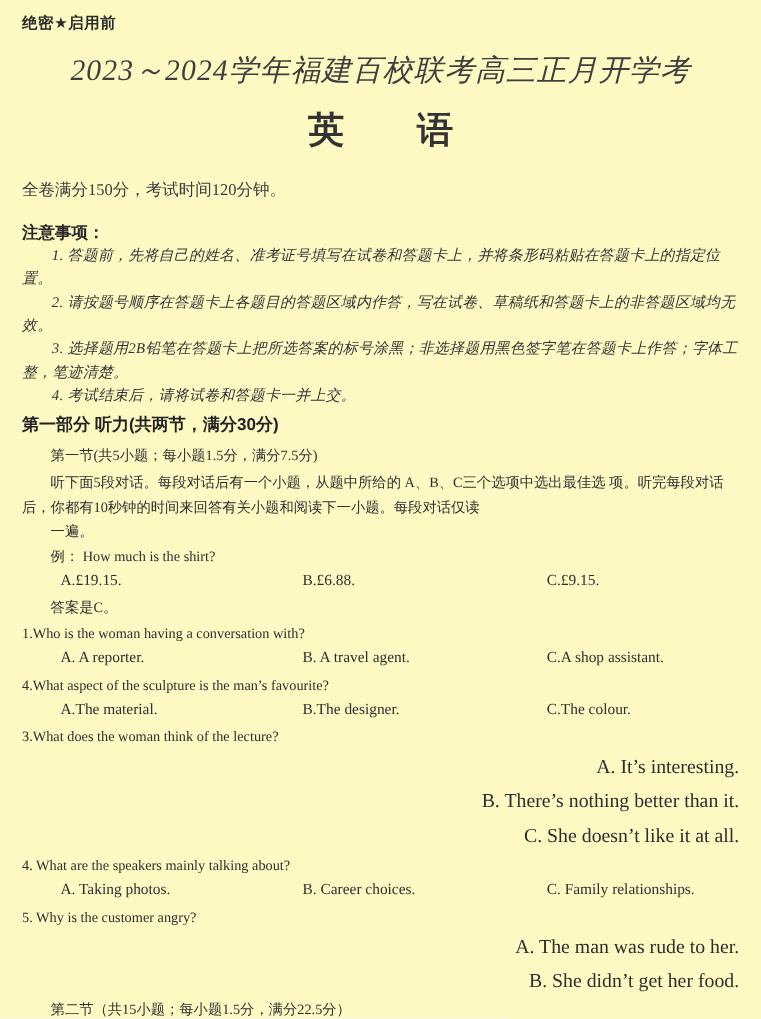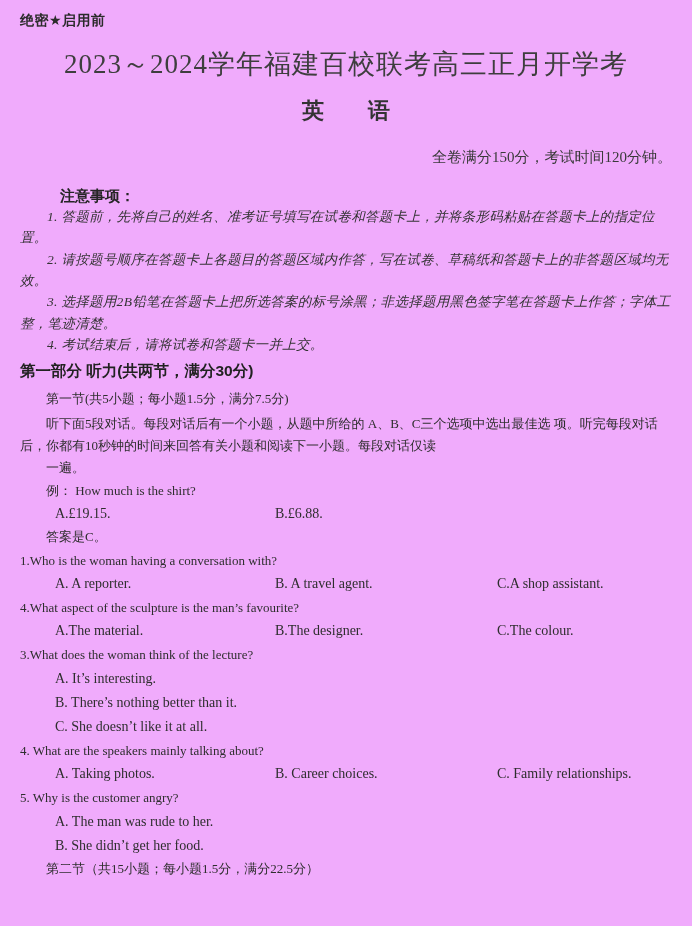--- a/index.html
+++ b/index.html
@@ -8,61 +8,61 @@
     background: #f6f6f6;
     font-family: "Liberation Serif", "DejaVu Serif", serif;
   }
   body {
     height: 926px;
     overflow: hidden;
   }
   .sheet {
     width: 692px;
     height: 926px;
-    background: #f0abfc;
+    background: #fef9c3;
     color: #2e2e2e;
     padding: 12px 20px 10px 20px;
   }
   .classified {
     font-family: "Liberation Sans", "DejaVu Sans", sans-serif;
     font-weight: bold;
     font-size: 14px;
     color: #2b2b2b;
     letter-spacing: 0.5px;
   }
   .exam-title {
     text-align: center;
     font-size: 27px;
     color: #3e3e3e;
     margin-top: 16px;
     letter-spacing: 1px;
     white-space: nowrap;
+    font-style: italic;
   }
   .subject-title {
     text-align: center;
     font-family: "Liberation Sans", "DejaVu Sans", sans-serif;
     font-weight: bold;
-    font-size: 22px;
+    font-size: 33px;
     color: #333;
     margin-top: 14px;
     white-space: pre;
   }
   .exam-info {
-    text-align: right;
+    text-align: left;
     font-size: 15px;
     color: #3a3a3a;
     margin-top: 22px;
   }
   .notice-heading {
     font-family: "Liberation Sans", "DejaVu Sans", sans-serif;
     font-weight: bold;
     font-size: 15px;
     color: #252525;
     margin-top: 20px;
-    margin-left: 40px;
   }
   .notice-item {
     font-size: 13.5px;
     font-style: italic;
     color: #333;
     line-height: 1.58;
     text-indent: 2em;
     letter-spacing: 0.3px;
   }
   .part-heading {
@@ -83,23 +83,24 @@
   .opt-row {
     display: grid;
     grid-template-columns: 220px 222px 1fr;
     padding-left: 35px;
     font-size: 14px;
     line-height: 1.72;
     color: #2e2e2e;
   }
   .opt-stack {
     padding-left: 35px;
-    font-size: 14px;
+    font-size: 18px;
     line-height: 1.72;
     color: #2e2e2e;
+    text-align: right;
   }
   .opt-stack div { display: block; }
   .q-block { margin-top: 1px; }
 </style>
 </head>
 <body>
 
 <div class="sheet">
 
   <div class="classified">绝密★启用前</div>
@@ -120,20 +121,21 @@
 
   <div class="section-heading indent">第一节(共5小题；每小题1.5分，满分7.5分)</div>
 
   <div class="body-line indent instructions">听下面5段对话。每段对话后有一个小题，从题中所给的 A、B、C三个选项中选出最佳选 项。听完每段对话后，你都有10秒钟的时间来回答有关小题和阅读下一小题。每段对话仅读</div>
   <div class="body-line indent">一遍。</div>
 
   <div class="body-line indent">例： How much is the shirt?</div>
   <div class="opt-row">
     <div>A.£19.15.</div>
     <div>B.£6.88.</div>
+    <div>C.£9.15.</div>
   </div>
   <div class="body-line indent">答案是C。</div>
 
   <div class="q-block">
     <div class="question-text">1.Who is the woman having a conversation with?</div>
     <div class="opt-row">
       <div>A. A reporter.</div>
       <div>B. A travel agent.</div>
       <div>C.A shop assistant.</div>
     </div>

